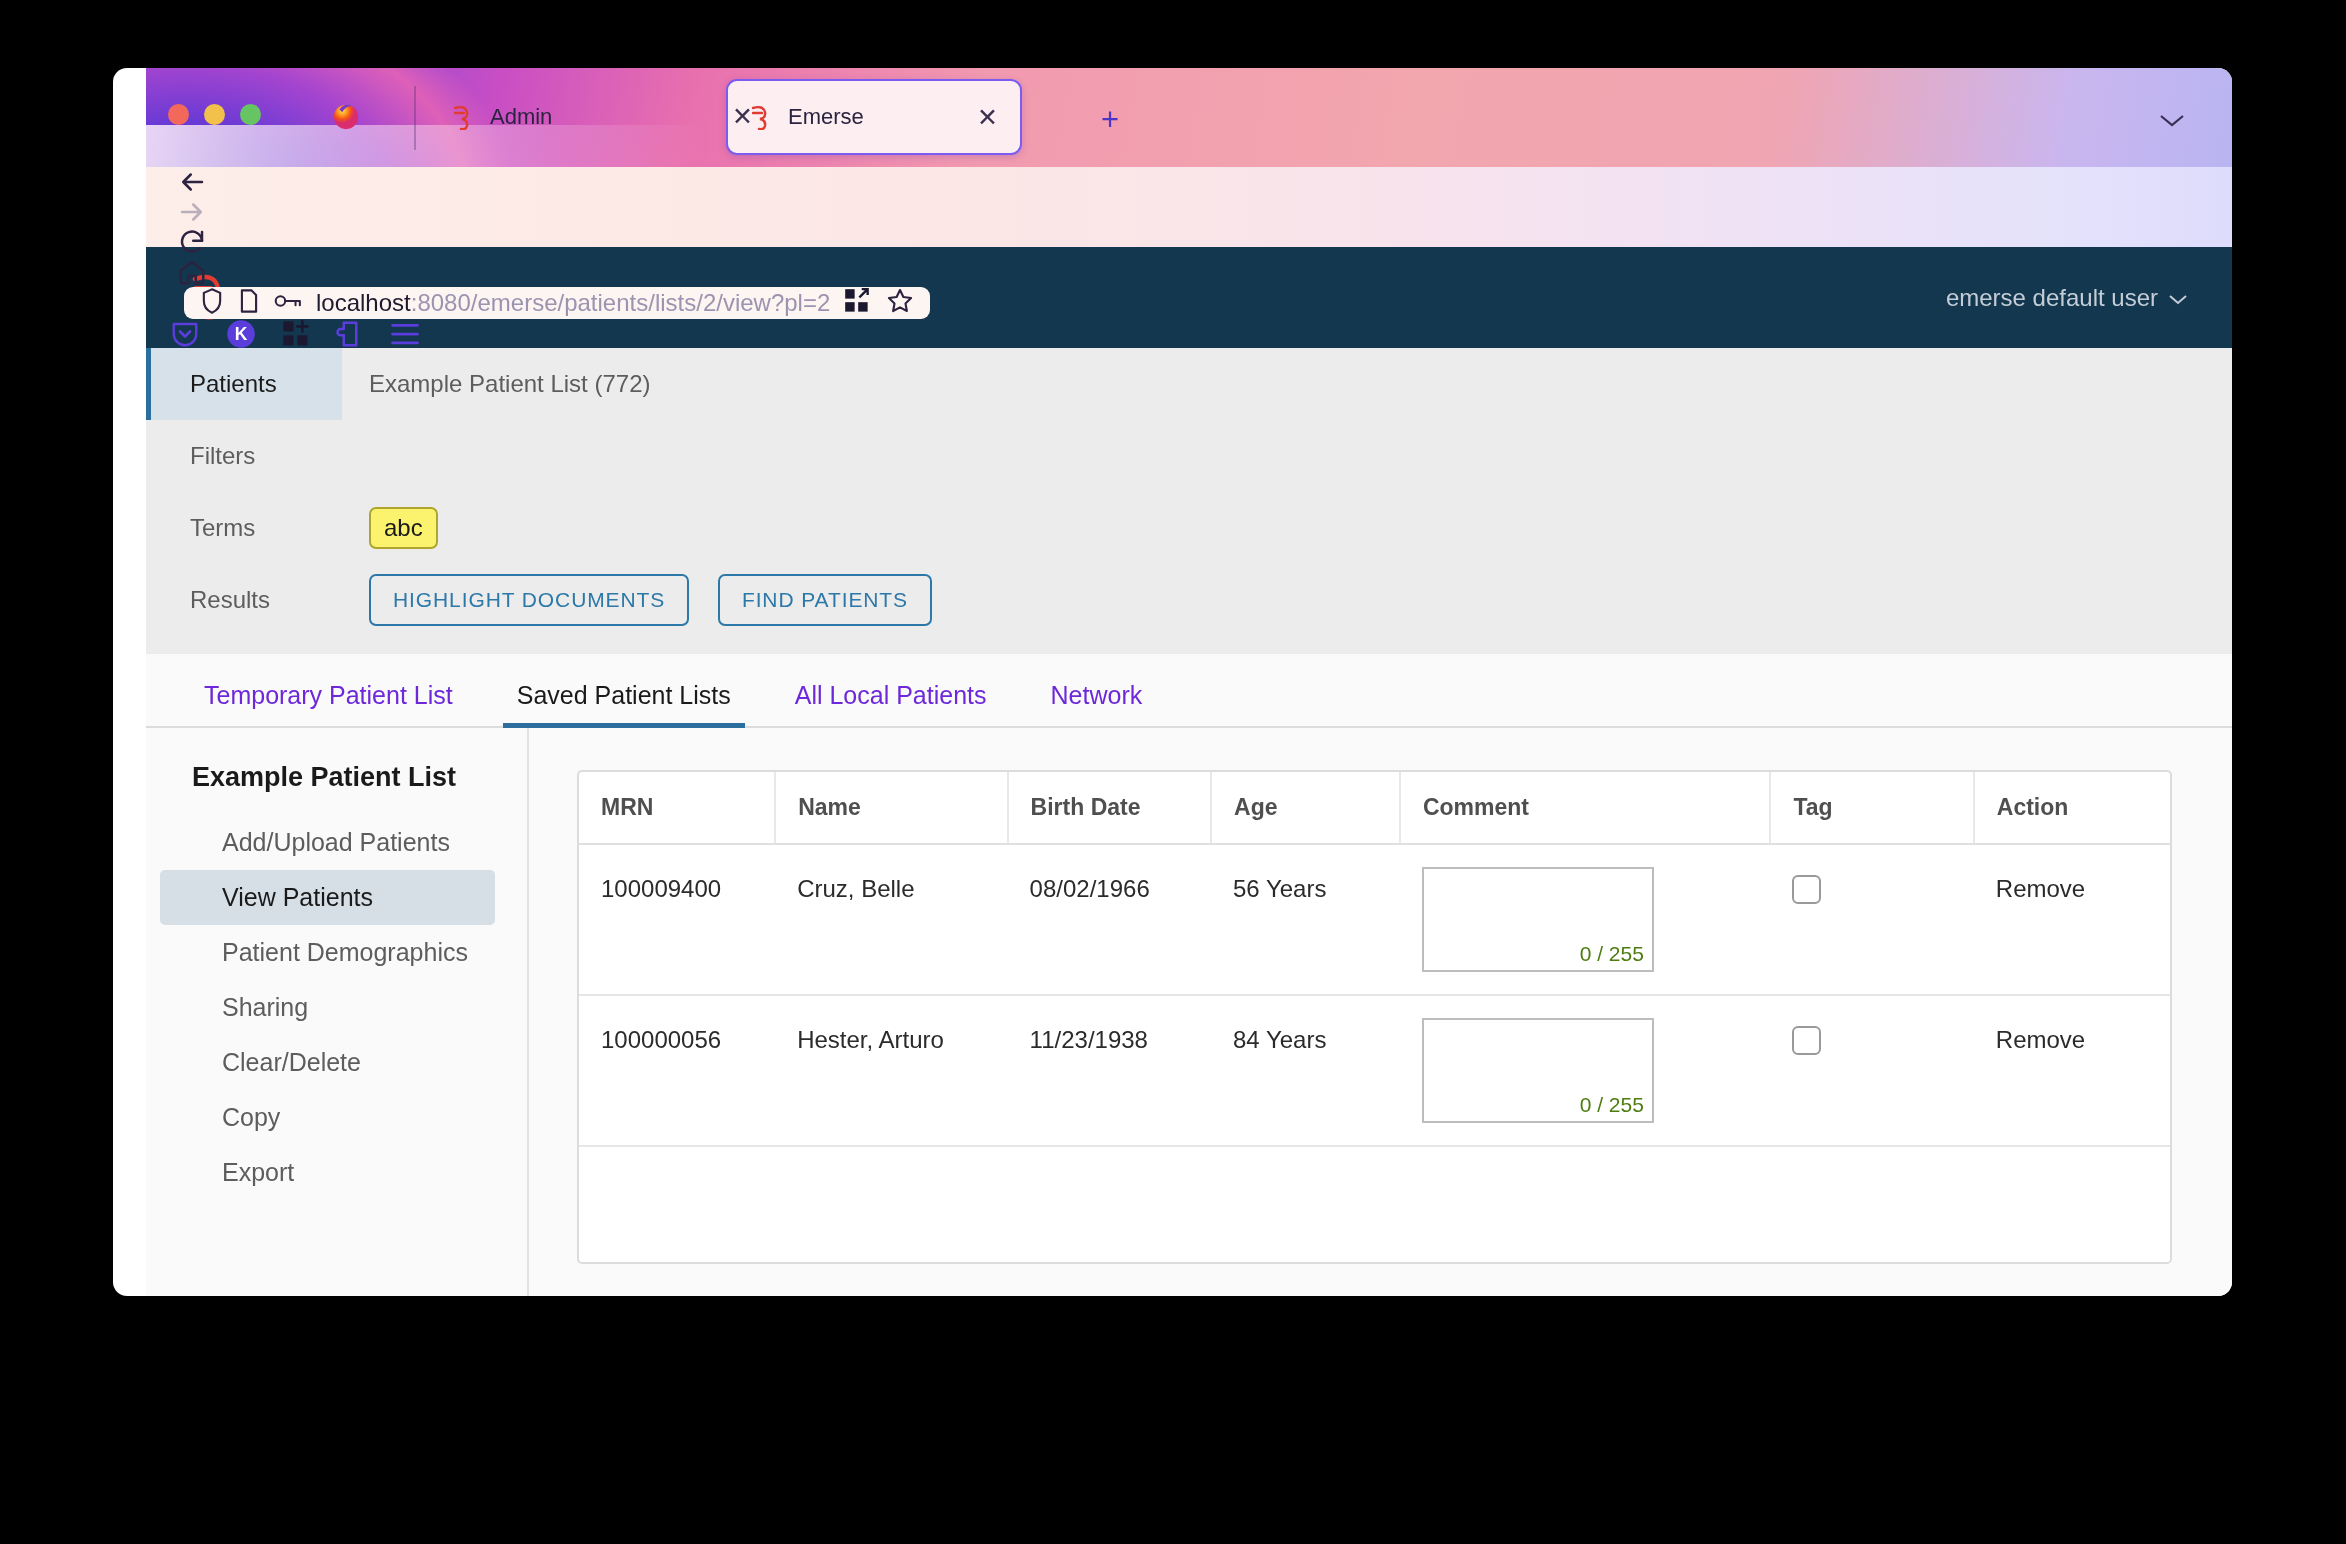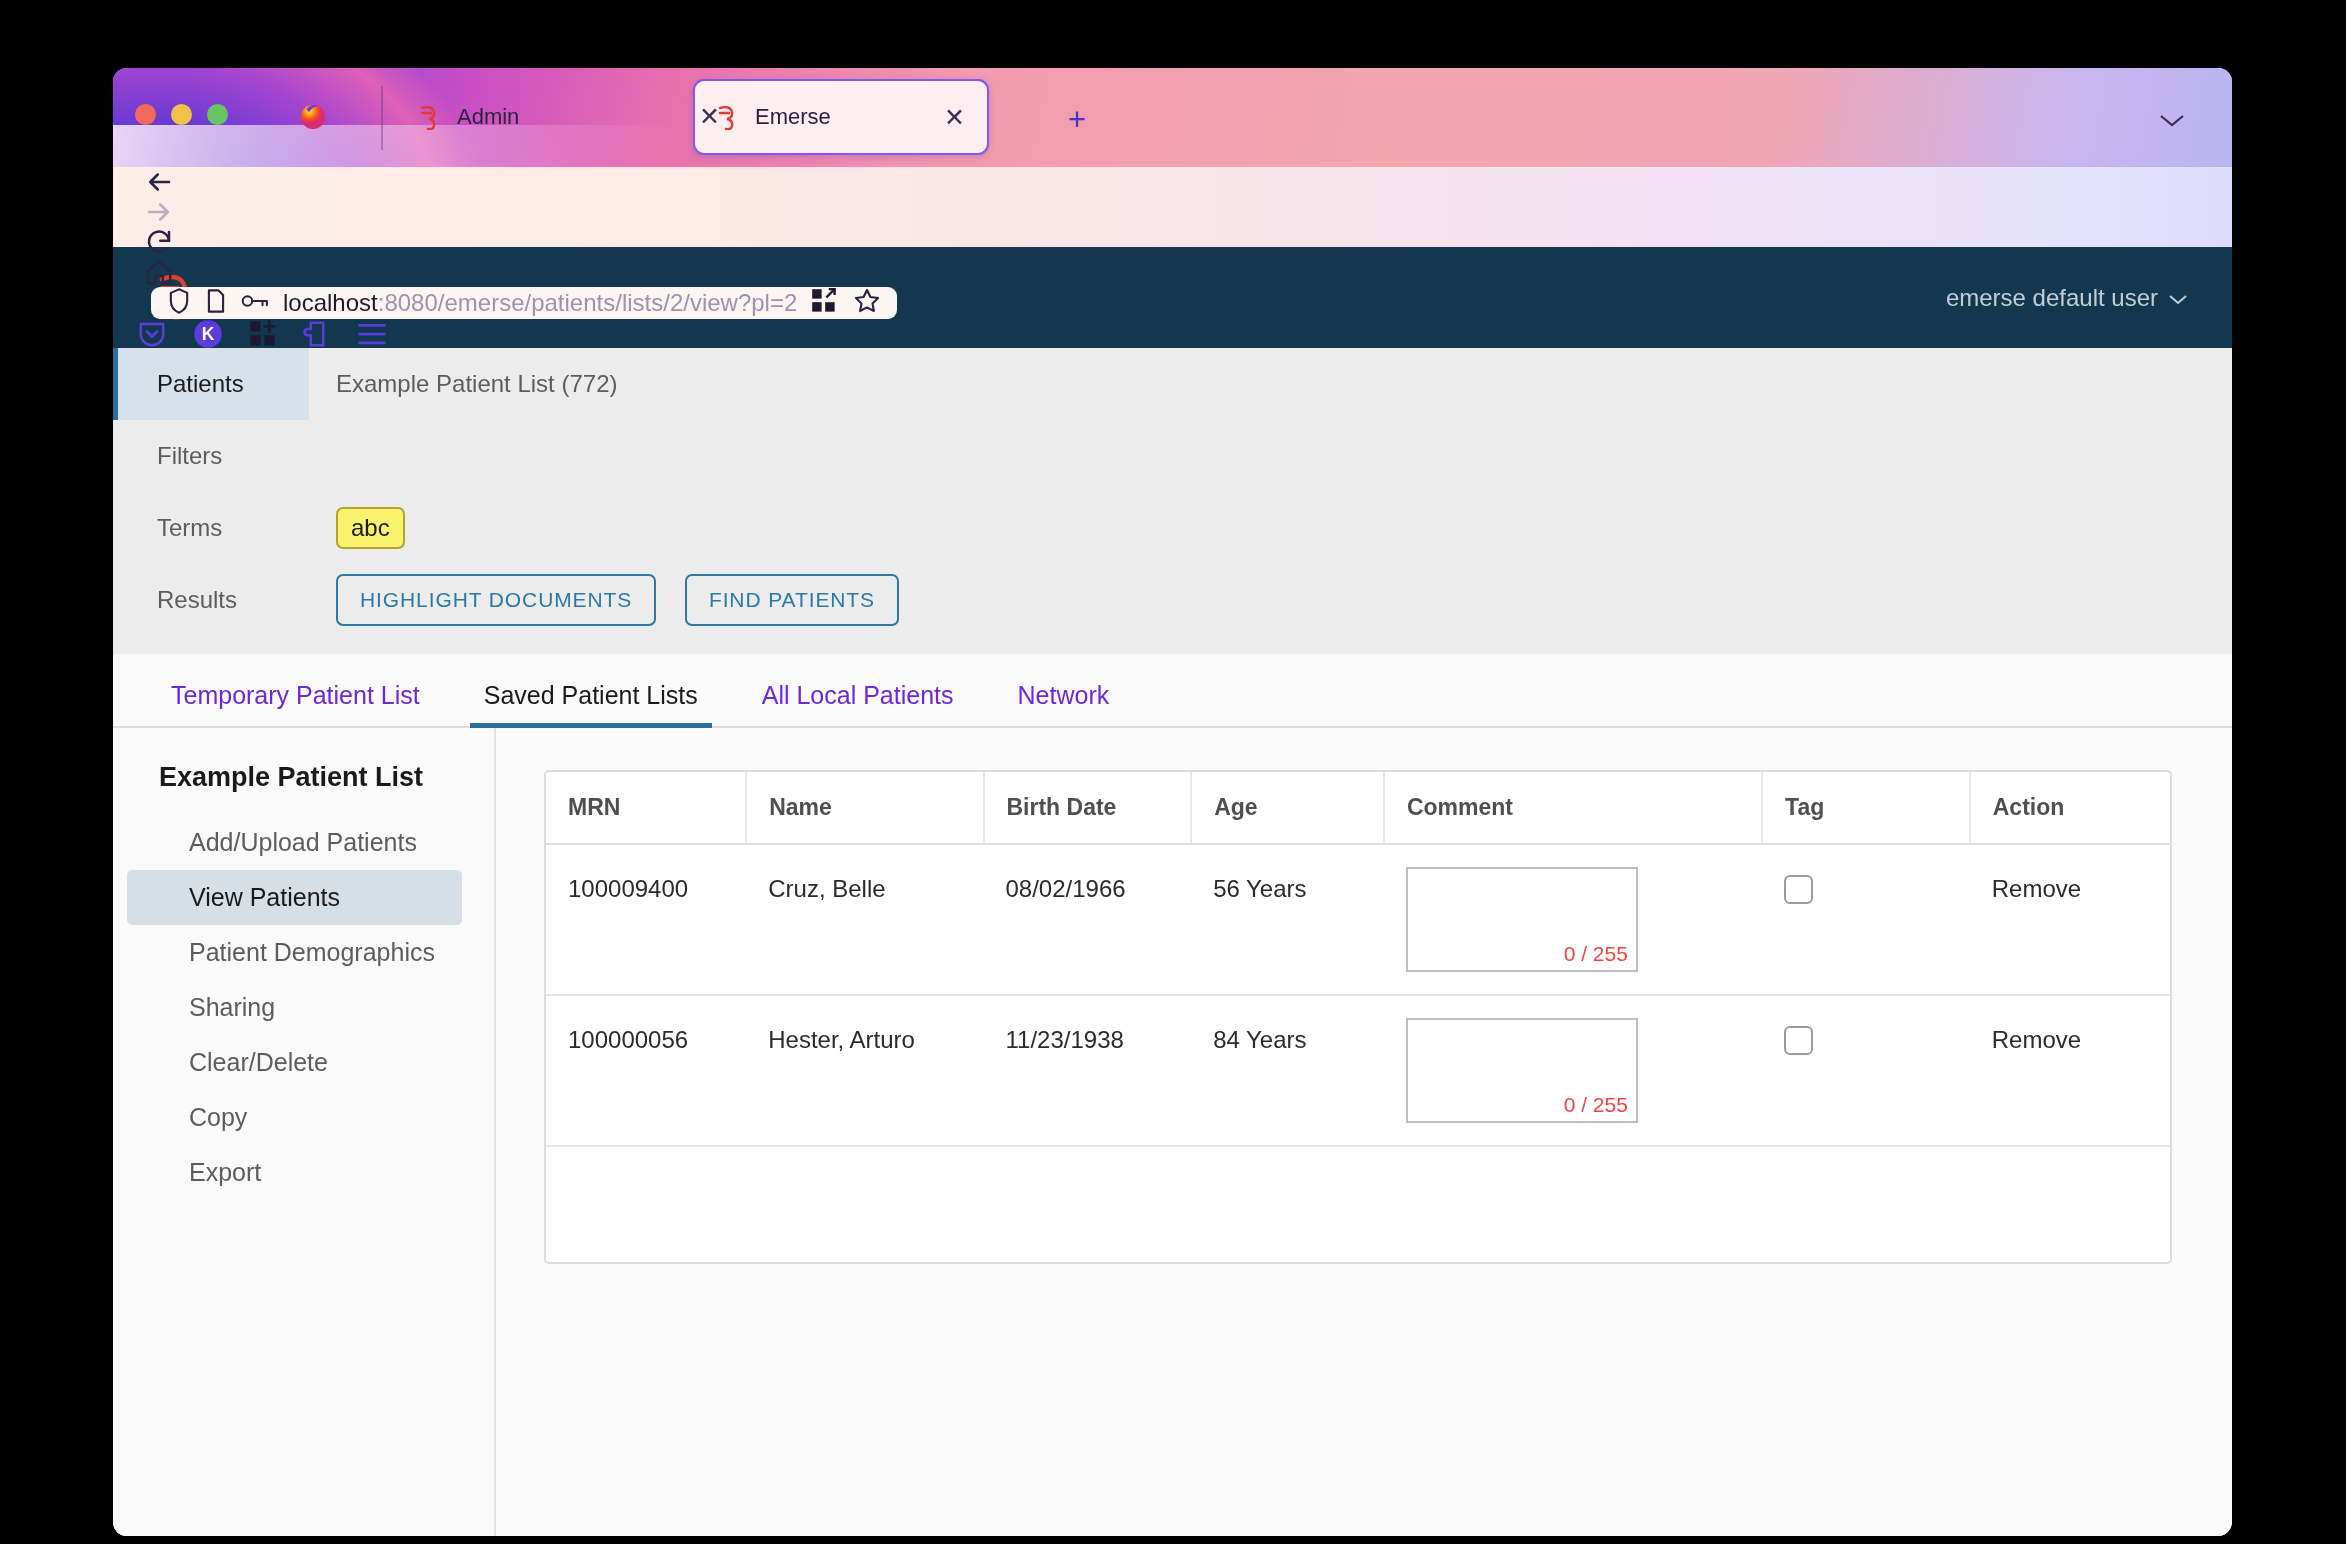--- a/index.html
+++ b/index.html
@@ -7,25 +7,26 @@
     width: 2346px; height: 1544px;
     background: #000;
     font-family: "Liberation Sans", sans-serif;
     overflow: hidden;
   }
 
   
   .window {
     position: absolute;
     left: 113px; top: 68px;
-    width: 2119px; height: 1468px;
+    width: 2119px; height: 1228px;
     border-radius: 14px;
     overflow: hidden;
     background: #fff;
     box-shadow: 0 18px 60px rgba(0,0,0,.55);
+    padding-left: 33px;
   }
 
   
   .tabstrip {
     position: relative;
     height: 99px;
     background: linear-gradient(100deg,#5b3fd6 0%,#8b46d8 9%,#c94ec4 17%,#e86fae 26%,#f29ab0 40%,#f2a6ae 60%,#f0a5b2 78%,#c9b6ef 92%,#b9b5f2 100%);
   }
   .tabstrip::before{
     content:"";position:absolute;left:0;top:0;width:430px;height:100%;
@@ -161,21 +162,21 @@
   td{
     font-size:24px;color:#2b2b2b;padding:0 0 0 22px;
     border-bottom:2px solid #e6e6e6; vertical-align:top;
   }
   .cell-pad{padding-top:30px;}
   .comment-box{
     width:232px;height:105px;border:2px solid #bdbdbd;background:#fff;
     position:relative;margin:22px 0 22px 0;
   }
   .counter{
-    position:absolute;right:8px;bottom:4px;font-size:21px;color:#ef4444;
+    position:absolute;right:8px;bottom:4px;font-size:21px;color:#4d7c0f;
   }
   .chk{
     width:29px;height:29px;border:2px solid #9a9a9a;border-radius:6px;
     background:#fff;margin-top:30px;
   }
   .remove{font-size:24px;color:#2b2b2b;padding-top:30px;}
 </style>
 </head>
 <body>
 

